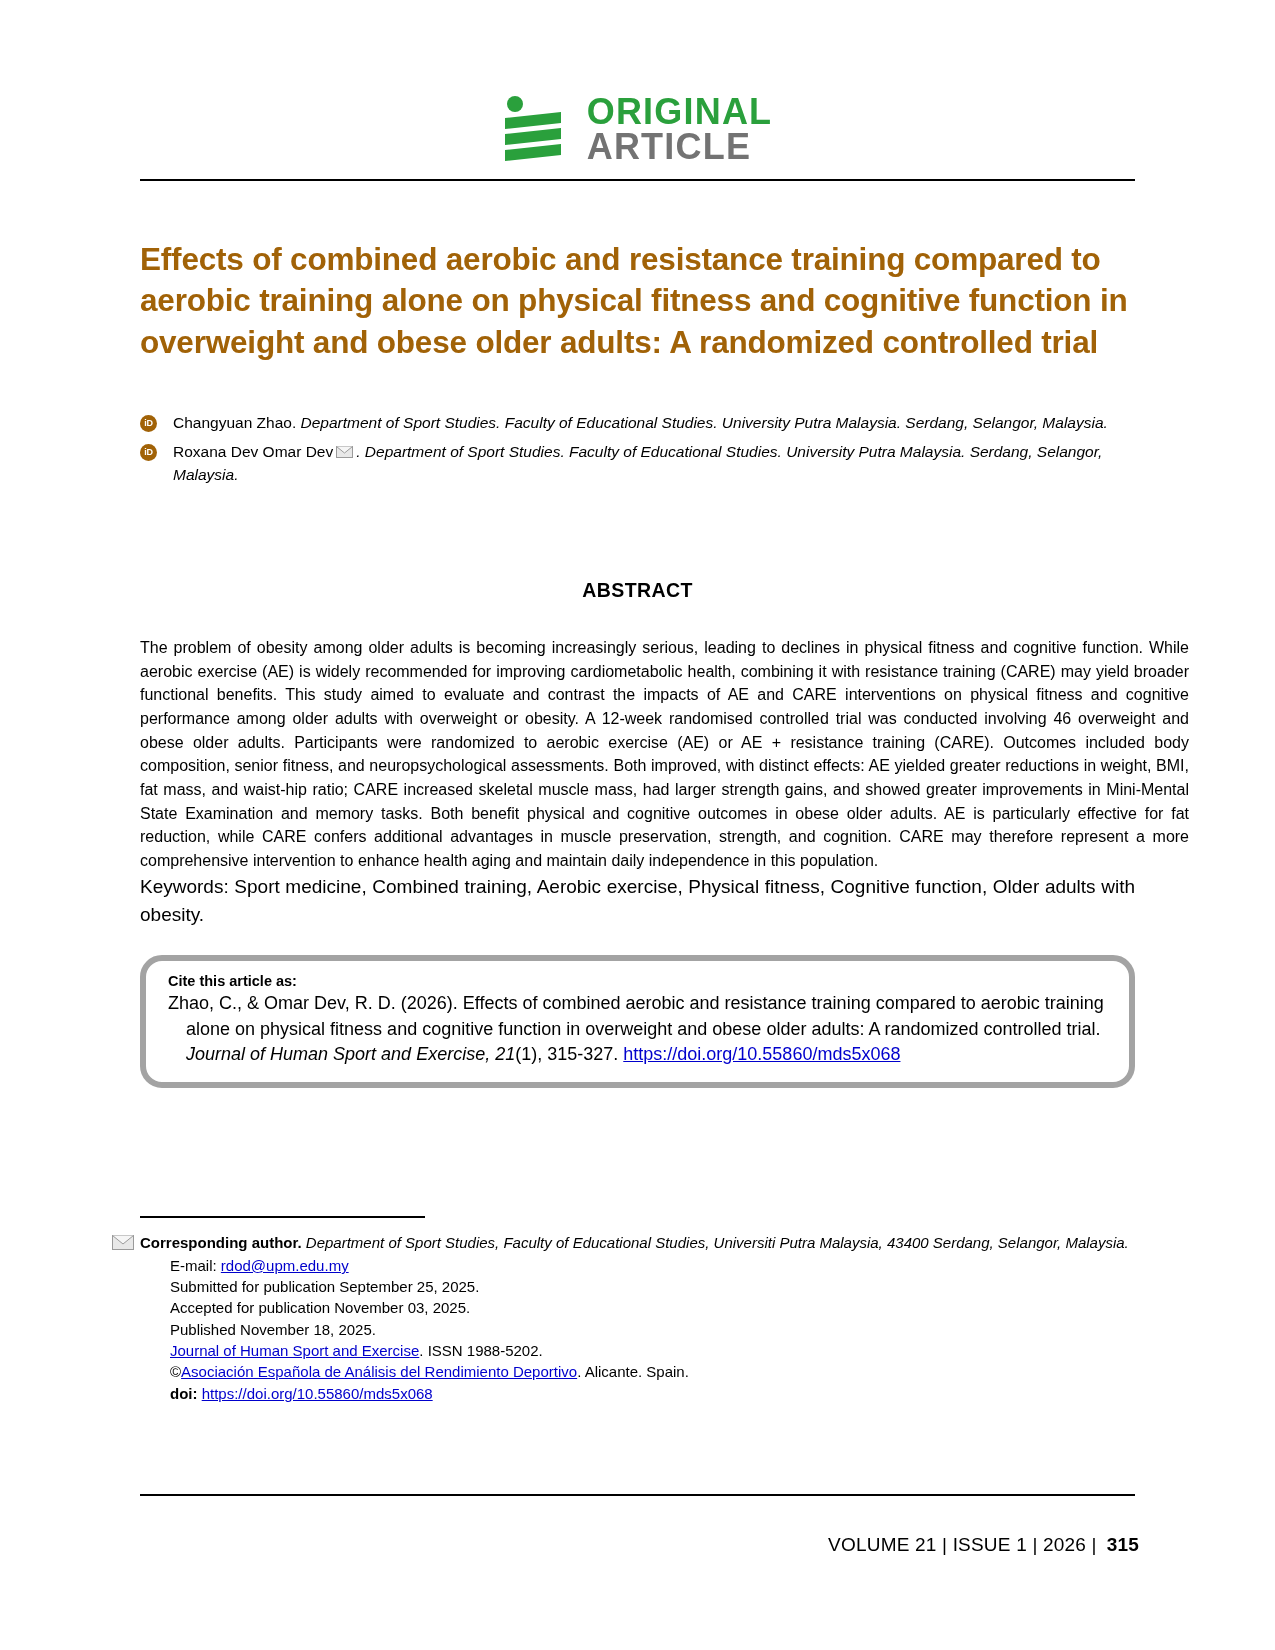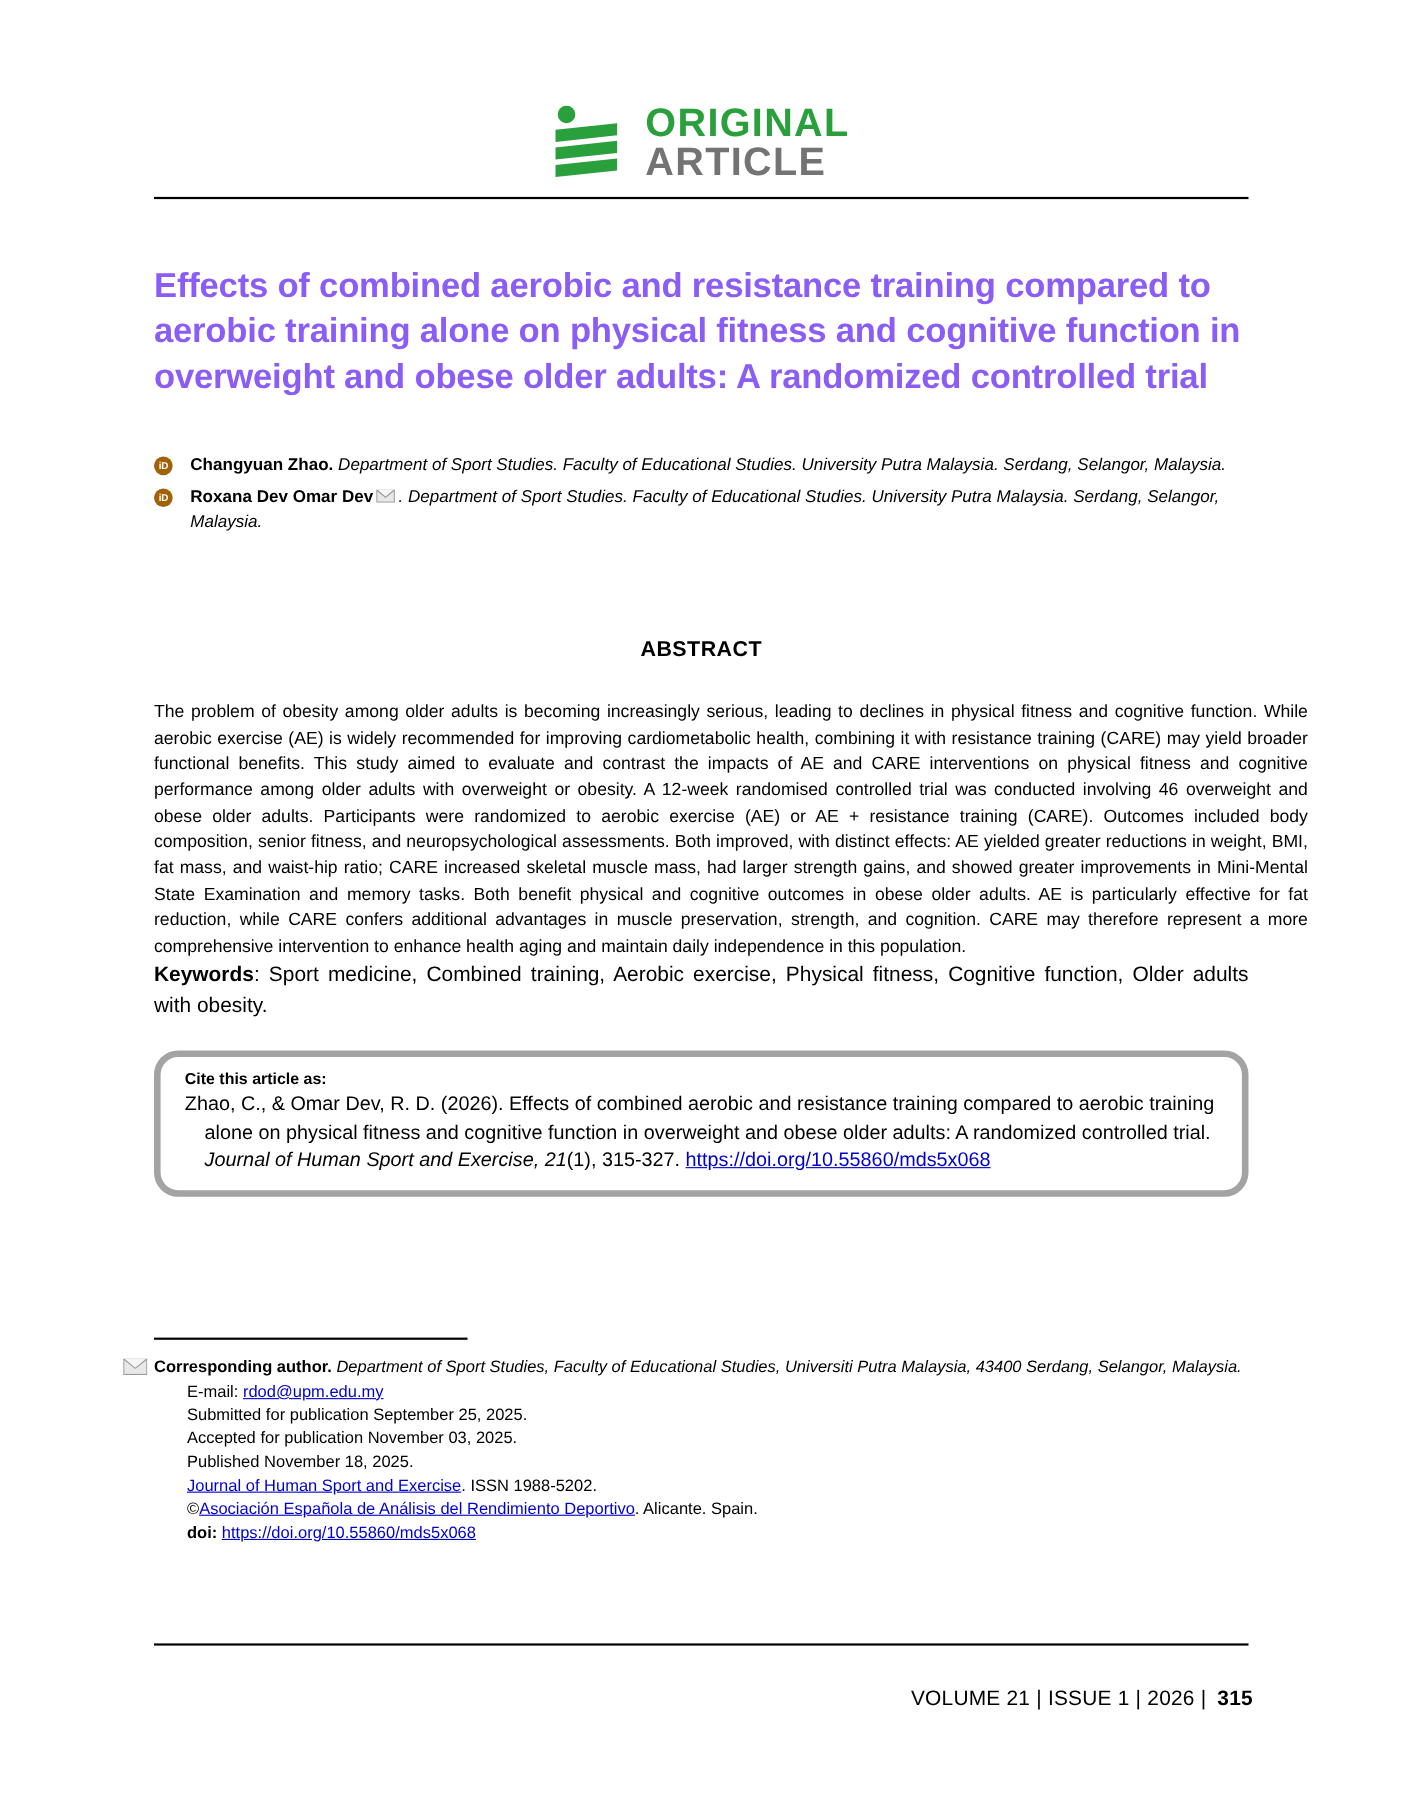--- a/index.html
+++ b/index.html
@@ -61,21 +61,21 @@
   }
 
   
   .title {
     margin: 58px 140px 0 140px;
     font-family: "Liberation Sans", sans-serif;
     font-weight: bold;
     font-size: 31.5px;
     line-height: 1.33;
     letter-spacing: -0.2px;
-    color: #8b5cf6;
+    color: #a16207;
   }
 
   
   .authors {
     margin: 48px 140px 0 140px;
   }
   .author-row {
     display: flex;
     align-items: flex-start;
     margin-bottom: 6px;
@@ -94,21 +94,21 @@
     margin-top: 3px;
     margin-right: 16px;
     letter-spacing: -0.3px;
   }
   .author-text {
     font-size: 15.5px;
     line-height: 1.48;
     font-style: italic;
   }
   .author-name {
-    font-weight: bold;
+    font-weight: normal;
     font-style: normal;
     text-align: right;
   }
   .mail-glyph {
     display: inline-block;
     width: 17px;
     height: 12px;
     vertical-align: -1px;
     margin: 0 3px;
   }
@@ -126,21 +126,21 @@
     font-size: 16px;
     line-height: 1.48;
     text-align: justify;
   }
   .keywords {
     margin: 0 140px 0 140px;
     font-size: 19px;
     line-height: 1.48;
     text-align: justify;
   }
-  .keywords b { font-weight: bold; }
+  .keywords b { font-weight: normal; }
 
   
   .cite-box {
     margin: 26px 140px 0 140px;
     border: 6px solid #a3a3a3;
     border-radius: 22px;
     padding: 12px 20px 14px 22px;
     box-sizing: border-box;
   }
   .cite-title {

